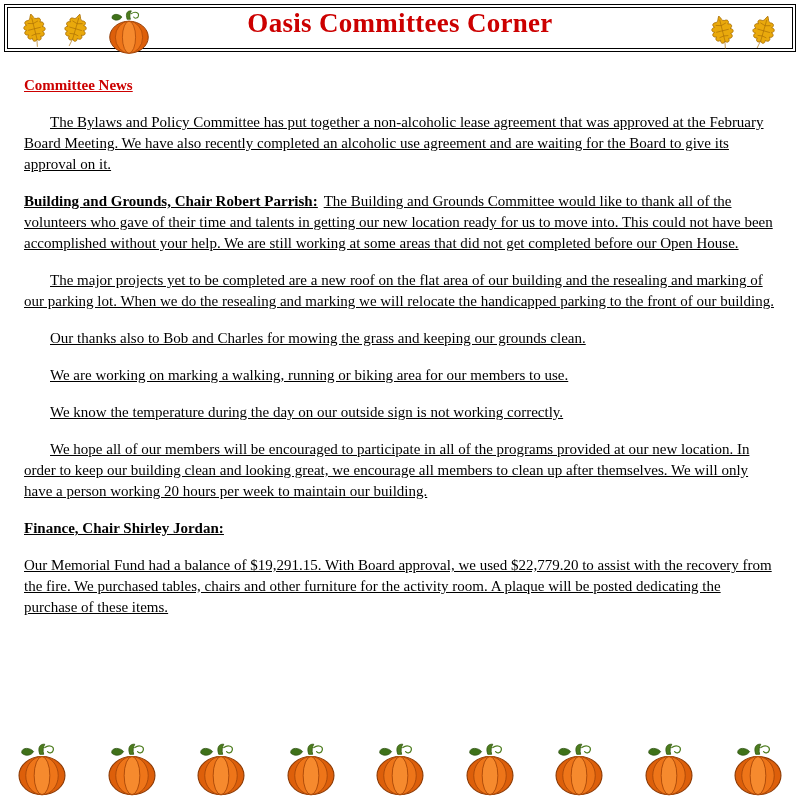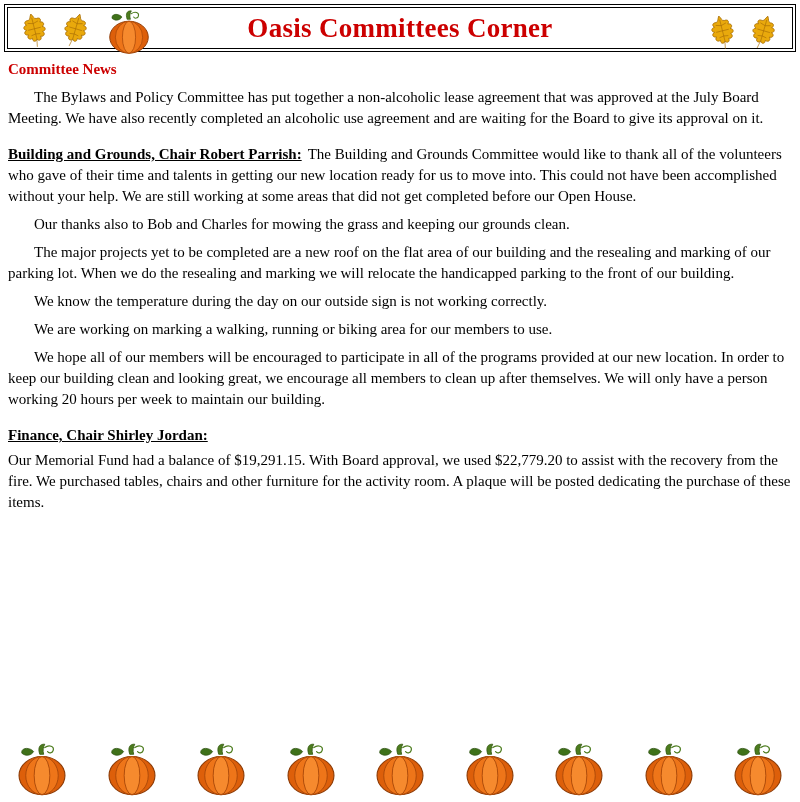--- a/index.html
+++ b/index.html
@@ -11,21 +11,21 @@
     position: relative;
     overflow: hidden;
   }
 
   
   .header-box {
     position: absolute; top: 4px; left: 4px;
     width: 792px; height: 48px;
     border: 4px double #000;
     box-sizing: border-box;
-    display: flex; align-items: center; justify-content: center;
+    display: flex; justify-content: center;
     background: #fff;
   }
   .page-title {
     font-size: 27px; font-weight: bold; color: #cc0000;
     letter-spacing: 0.3px;
     white-space: nowrap;
   }
   .deco { position: absolute; display: flex; align-items: flex-start; }
   .deco-left  { left: 8px;  top: 1px; }
   .deco-right { right: 10px; top: 3px; }
@@ -34,21 +34,21 @@
   .leaf-svg.r2 { transform: rotate(16deg); margin-left: 2px; }
   .header-pumpkin-svg { width: 58px; height: 47px; margin-left: 6px; }
 
   
   .content { position: absolute; top: 59px; left: 8px; width: 785px; }
   .subtitle {
     text-align: center; color: #cc0000; font-weight: bold;
     font-size: 18px; margin: 0 0 10px 0;
   }
   .section { margin-bottom: 15px; }
-  .content p { margin: 0; font-size: 15px; line-height: 21px; text-align: left; }
+  .content p { margin: 16px; font-size: 15px; line-height: 21px; text-align: left; text-decoration: underline; }
   .heading { font-weight: bold; text-decoration: underline; margin-right: 6px; }
   .par { text-indent: 26px; margin-top: 7px !important; }
   .par-flush { text-indent: 0; margin-top: 4px !important; }
 
   
   .footer-row {
     position: absolute; bottom: 3px; left: 0; width: 800px;
     display: flex; justify-content: space-between;
     padding: 0 14px; box-sizing: border-box;
   }
@@ -97,29 +97,29 @@
         <use href="#leaf-shape"></use>
       </svg>
   </div>
 </div>
 
 <div class="content">
   <p class="subtitle">Committee News</p>
 
 
   <div class="section">
-    <p class="par">The Bylaws and Policy Committee has put together a non-alcoholic lease agreement that was approved at the July Board Meeting.  We have also recently completed an alcoholic use agreement and are waiting for the Board to give its approval on it.</p>
+    <p class="par">The Bylaws and Policy Committee has put together a non-alcoholic lease agreement that was approved at the February Board Meeting.  We have also recently completed an alcoholic use agreement and are waiting for the Board to give its approval on it.</p>
   </div>
 
   <div class="section">
     <p><span class="heading">Building and Grounds, Chair Robert Parrish:</span><span>The Building and Grounds Committee would like to thank all of the volunteers who gave of their time and talents in getting our new location ready for us to move into.  This could not have been accomplished without your help.  We are still working at some areas that did not get completed before our Open House.</span></p>
+    <p class="par">The major projects yet to be completed are a new roof on the flat area of our building and the resealing and marking of our parking lot.  When we do the resealing and marking we will relocate the handicapped parking to the front of our building.</p>
     <p class="par">Our thanks also to Bob and Charles for mowing the grass and keeping our grounds clean.</p>
-    <p class="par">The major projects yet to be completed are a new roof on the flat area of our building and the resealing and marking of our parking lot.  When we do the resealing and marking we will relocate the handicapped parking to the front of our building.</p>
+    <p class="par">We are working on marking a walking, running or biking area for our members to use.</p>
     <p class="par">We know the temperature during the day on our outside sign is not working correctly.</p>
-    <p class="par">We are working on marking a walking, running or biking area for our members to use.</p>
     <p class="par">We hope all of our members will be encouraged to participate in all of the programs provided at our new location.  In order to keep our building clean and looking great, we encourage all members to clean up after themselves.  We will only have a person working 20 hours per week to maintain our building.</p>
   </div>
 
   <div class="section">
     <p><span class="heading">Finance, Chair Shirley Jordan:</span></p>
     <p class="par-flush">Our Memorial Fund had a balance of $19,291.15.  With Board approval, we used $22,779.20 to assist with the recovery from the fire.  We purchased tables, chairs and other furniture for the activity room.  A plaque will be posted dedicating the purchase of these items.</p>
   </div>
 </div>
 
 <div class="footer-row">

